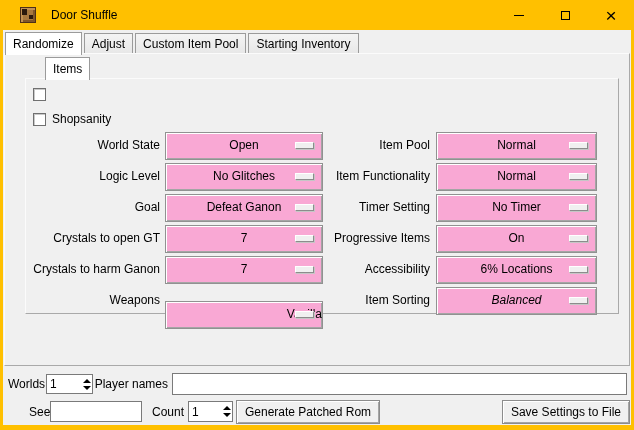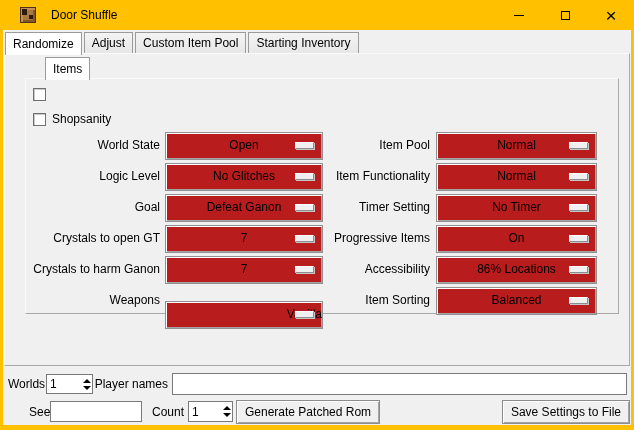--- a/index.html
+++ b/index.html
@@ -21,41 +21,41 @@
   #btn-max  { left:542px; }
   #btn-close{ left:588px; }
   #btn-min .bar { width:10px; height:1px; background:#000; }
   #btn-max .box { width:9px; height:9px; border:1px solid #000; }
   #btn-close .x { font-size:19px; line-height:19px; }
 
   
   #client { position:absolute; left:3px; top:30px; width:628px; height:395px; background:#f0f0f0; }
 
   
-  .tabrow { position:absolute; display:flex; align-items:flex-start; height:23px; }
+  .tabrow { position:absolute; display:flex; align-items:center; height:23px; }
   #outer-tabs { left:2px; top:2px; }
   #inner-tabs { left:42px; top:27px; }
   .tab { height:21px; line-height:20px; padding:0 7px; background:linear-gradient(#f4f4f4,#e7e7e7);
          border:1px solid #9b9b9b; border-bottom:none; margin-right:2px; white-space:nowrap; }
   .tab.selected { height:23px; line-height:22px; background:#ffffff; position:relative; z-index:3; }
 
   .pane { position:absolute; background:#f0f0f0; border:1px solid;
           border-color:#fbfbfb #a9a9a9 #a9a9a9 #fbfbfb; }
   #outer-pane { left:1px; top:23px; width:626px; height:313px; z-index:1; }
   #inner-pane { left:22px; top:48px; width:594px; height:236px; z-index:2; }
 
   
   .checkrow { position:absolute; left:30px; height:14px; z-index:4; display:flex; align-items:center; }
   .checkbox { width:13px; height:13px; background:#fff; border:1px solid #707070;
               box-shadow: inset 1px 1px 0 #c9c9c9; margin-right:6px; }
   .checklabel { white-space:nowrap; }
 
   
   .fieldlabel { position:absolute; white-space:nowrap; line-height:26px; z-index:4; }
-  .opt { position:absolute; height:28px; background:#b91c1c; border:1px solid #919191;
+  .opt { position:absolute; height:28px; background:#f9a8d4; border:1px solid #919191;
          box-shadow: inset 1px 1px 0 #ffffff, inset -1px -1px 0 #a5a5a5;
          text-align:center; line-height:24px; z-index:4; }
   .opt .ind { position:absolute; right:8px; top:50%; margin-top:-4px; width:19px; height:7px;
               background:#f0f0f0; border:1px solid; border-color:#ffffff #8c8c8c #8c8c8c #ffffff;
               box-shadow:1px 1px 0 #c6c6c6; }
   .opt-left  { left:162px; width:158px; }
   .opt-right { left:433px; width:161px; }
   .lbl-left  { right:471px; }
   .lbl-right { right:201px; }
 
@@ -148,24 +148,24 @@
     <div class="fieldlabel lbl-right" style="top:133px;">Item Functionality</div>
     <div class="opt opt-right" style="top:133px;"><span>Normal</span><div class="ind"></div></div>
 
     <div class="fieldlabel lbl-right" style="top:164px;">Timer Setting</div>
     <div class="opt opt-right" style="top:164px;"><span>No Timer</span><div class="ind"></div></div>
 
     <div class="fieldlabel lbl-right" style="top:195px;">Progressive Items</div>
     <div class="opt opt-right" style="top:195px;"><span>On</span><div class="ind"></div></div>
 
     <div class="fieldlabel lbl-right" style="top:226px;">Accessibility</div>
-    <div class="opt opt-right" style="top:226px;"><span>86% Locations</span><div class="ind"></div></div>
+    <div class="opt opt-right" style="top:226px;"><span>6% Locations</span><div class="ind"></div></div>
 
     <div class="fieldlabel lbl-right" style="top:257px;">Item Sorting</div>
-    <div class="opt opt-right" style="top:257px;"><span>Balanced</span><div class="ind"></div></div>
+    <div class="opt opt-right" style="top:257px;font-style:italic;"><span>Balanced</span><div class="ind"></div></div>
 
     <div class="blabel" style="left:5px; top:344px;">Worlds</div>
     <div class="spin" style="left:43px; top:344px; width:47px; height:20px;">
       <input value="1" style="">
       <div class="arrows">
         <div class="arr-up"></div>
         <div class="arr-dn"></div>
       </div>
     </div>
     <div class="blabel" style="right:463px; top:344px;">Player names</div>

